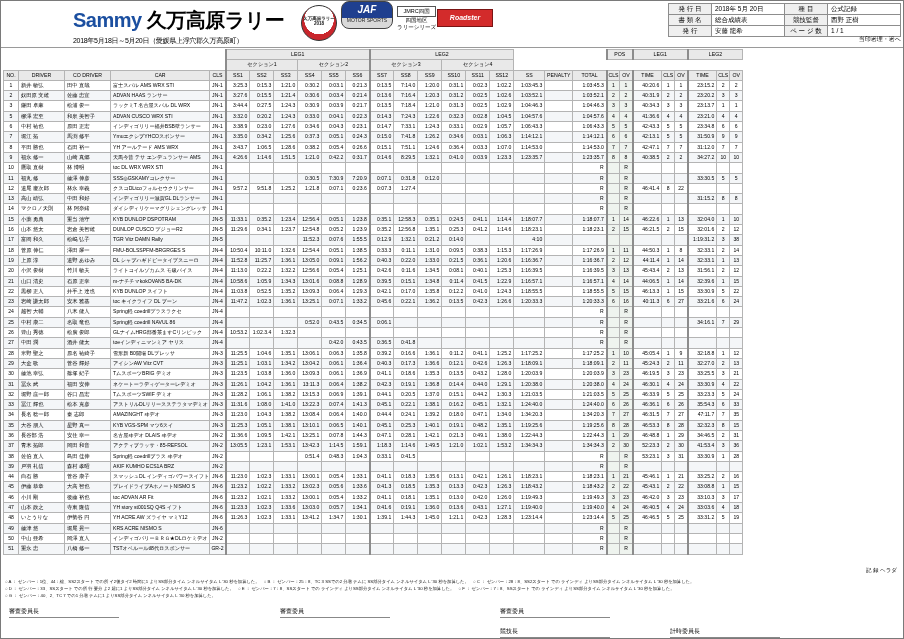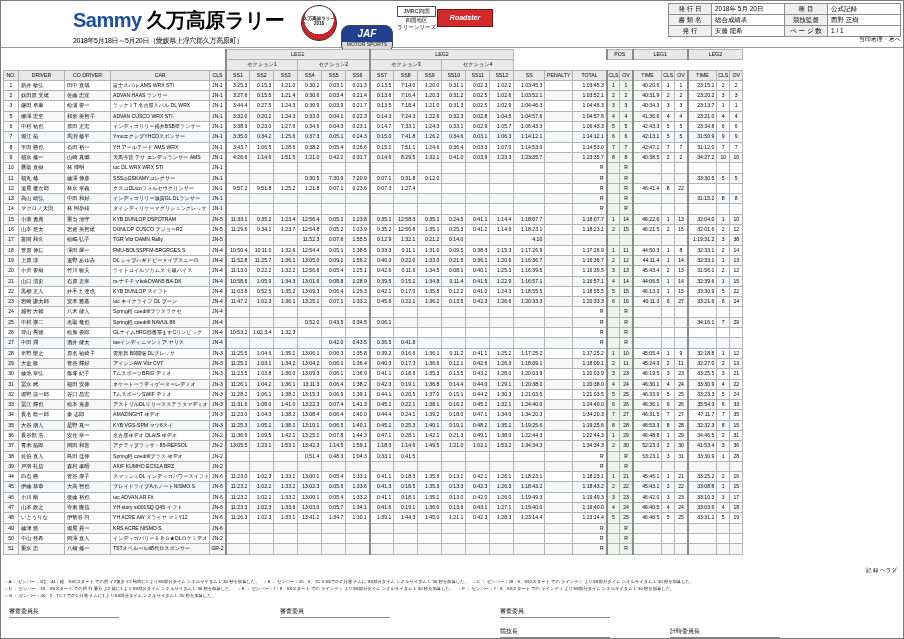--- a/index.html
+++ b/index.html
@@ -14,21 +14,21 @@
   .logo-left .l2{font-size:9px;text-align:center;color:#fff;font-weight:bold;line-height:13px;letter-spacing:-1px;}
   .logo-left .l3{font-size:5px;text-align:center;color:#fff;line-height:6px;}
   .title-wrap{position:absolute;left:72px;top:1px;width:300px;}
   .t-sup{font-size:8px;font-weight:bold;letter-spacing:-0.5px;}
   .t-main{font-size:20px;font-weight:bold;letter-spacing:-0.5px;margin-top:5px;}
   .t-main .sammy{color:#1b4fa0;}
   .t-sub{font-size:7px;margin-top:2px;letter-spacing:-0.3px;}
   .badge-round{position:absolute;left:300px;top:4px;width:34px;height:34px;border-radius:50%;
      border:1px solid #333;background:radial-gradient(circle at 50% 40%,#fff 0 55%,#c9262c 56% 100%);}
   .badge-round span{display:block;text-align:center;font-size:4.5px;line-height:5px;padding-top:10px;color:#111;font-weight:bold;}
-  .logo-jaf{position:absolute;left:340px;top:24px;width:50px;height:26px;border:1px solid #444;border-radius:8px;
+  .logo-jaf{position:absolute;left:340px;top:0;width:50px;height:26px;border:1px solid #444;border-radius:8px;
      background:linear-gradient(180deg,#1f3f8f 0 60%,#d9d9d9 60% 100%);}
   .logo-jaf b{display:block;text-align:center;color:#fff;font-size:10px;line-height:15px;font-style:italic;}
   .logo-jaf i{display:block;text-align:center;font-size:5px;color:#222;font-style:normal;}
   .jmrc{position:absolute;left:396px;top:5px;font-size:5.5px;line-height:7px;text-align:center;}
   .jmrc .bx{border:1px solid #555;padding:1px 2px;}
   .sponsor{position:absolute;left:436px;top:8px;width:54px;height:16px;background:#d32b2b;border:1px solid #7a1414;}
   .sponsor span{display:block;color:#fff;font-size:7px;text-align:center;line-height:16px;font-style:italic;font-weight:bold;}
 
   .hdr-table{position:absolute;right:2px;top:2px;border-collapse:collapse;font-size:6.5px;}
   .hdr-table td{border:1px solid #8d8d8d;padding:0 3px;height:10px;line-height:10px;white-space:nowrap;}

